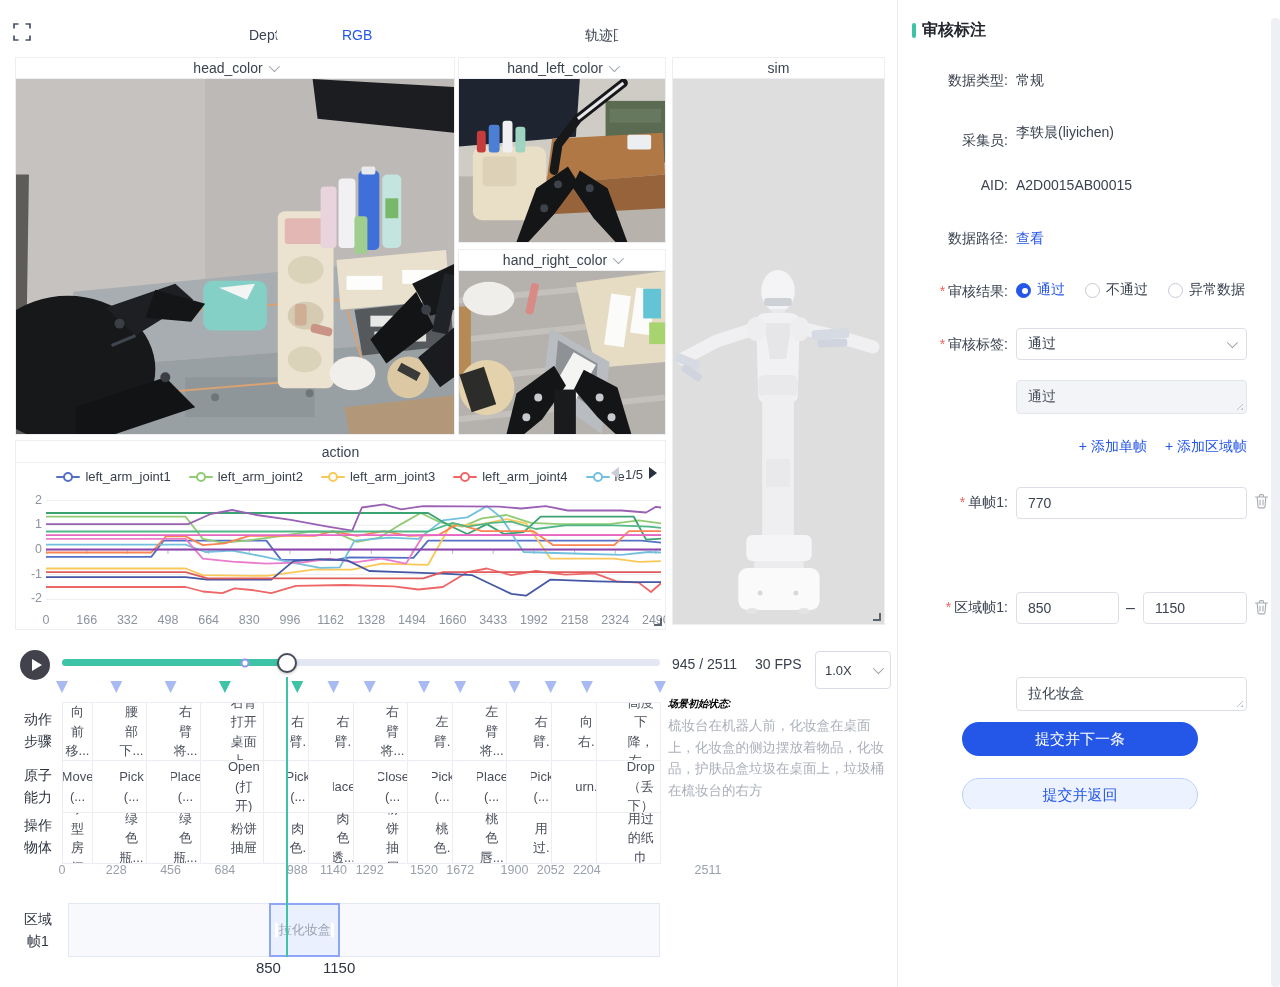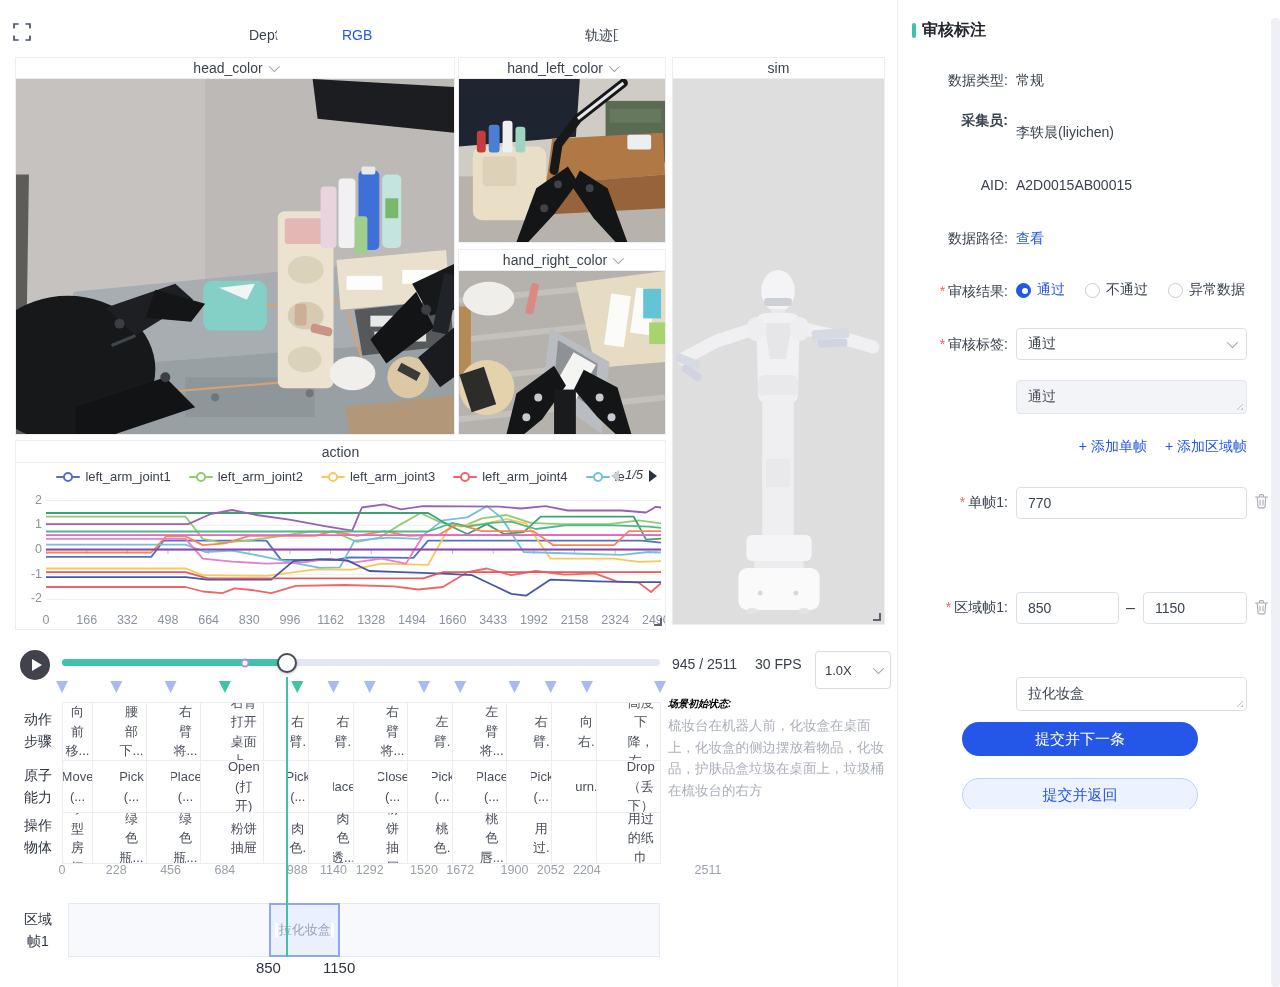--- a/index.html
+++ b/index.html
@@ -22,21 +22,21 @@
   .corner-handle { position:absolute; right:3px; bottom:3px; width:8px; height:8px;
           border-right:2px solid #5c6470; border-bottom:2px solid #5c6470; }
   
   .action-title { height:22px; border-bottom:1px solid #ededf2; display:flex; align-items:center; justify-content:center;
           font-size:14px; color:#3b4250; }
   #legend-row { position:relative; height:27px; display:flex; align-items:center; justify-content:center; gap:18px; }
   .lg-item { display:flex; align-items:center; gap:5px; font-size:13px; color:#39404c; cursor:pointer; }
   .lg-mark { position:relative; width:24px; height:10px; }
   .lg-mark .ln { position:absolute; left:0; right:0; top:4px; height:2.5px; border-radius:2px; }
   .lg-mark .ring { position:absolute; left:7px; top:0; width:10px; height:10px; border-radius:50%; background:#fff; border:2.5px solid; }
-  .pager { position:absolute; right:8px; top:4px; display:flex; align-items:flex-end; gap:6px; font-size:13px; color:#39404c;font-style:italic; }
+  .pager { position:absolute; right:8px; top:4px; display:flex; align-items:flex-start; gap:6px; font-size:13px; color:#39404c; }
   .arr { width:0; height:0; border-top:6px solid transparent; border-bottom:6px solid transparent; cursor:pointer; }
   .arr.left  { border-right:8px solid #c9cdd6; }
   .arr.right { border-left:8px solid #2a3140; }
   .ylab { position:absolute; width:24px; text-align:right; font-size:12.5px; color:#8d939e; }
   .xlab { position:absolute; transform:translateX(-50%); font-size:12.5px; color:#8d939e; white-space:nowrap; }
   
   #play-btn { width:30px; height:30px; border-radius:50%; background:#41424b; display:flex; align-items:center; justify-content:center; cursor:pointer; }
   #play-btn .tri { width:0; height:0; border-top:6px solid transparent; border-bottom:6px solid transparent; border-left:10px solid #fff; margin-left:3px; }
   #slider-track { height:7px; border-radius:4px; background:#e3e7f3; }
   #slider-fill { position:absolute; left:0; top:0; height:7px; border-radius:4px; background:#3ec3a6; }
@@ -532,21 +532,21 @@
   <div id="divider"></div>
   <div id="scrollbar"></div>
 
   <div id="rpanel">
     <span class="rp-title-bar"></span>
     <span class="rp-title">审核标注</span>
 
     <span class="flabel" style="top:72px;">数据类型:</span>
     <span class="fvalue" style="top:72px;">常规</span>
 
-    <span class="flabel" style="top:112px;font-weight:bold;">采集员:</span>
+    <span class="flabel" style="top:132px;">采集员:</span>
     <span class="fvalue" style="top:124px;">李轶晨(liyichen)</span>
 
     <span class="flabel" style="top:177px;">AID:</span>
     <span class="fvalue" style="top:177px;">A2D0015AB00015</span>
 
     <span class="flabel" style="top:230px;">数据路径:</span>
     <span class="fvalue link" style="top:230px;">查看</span>
 
     <span class="flabel" style="top:283px;"><span class="req">*</span><span>审核结果:</span></span>
     <div class="fvalue" id="radio-group" style="top:281px;display:flex;gap:20px;">

